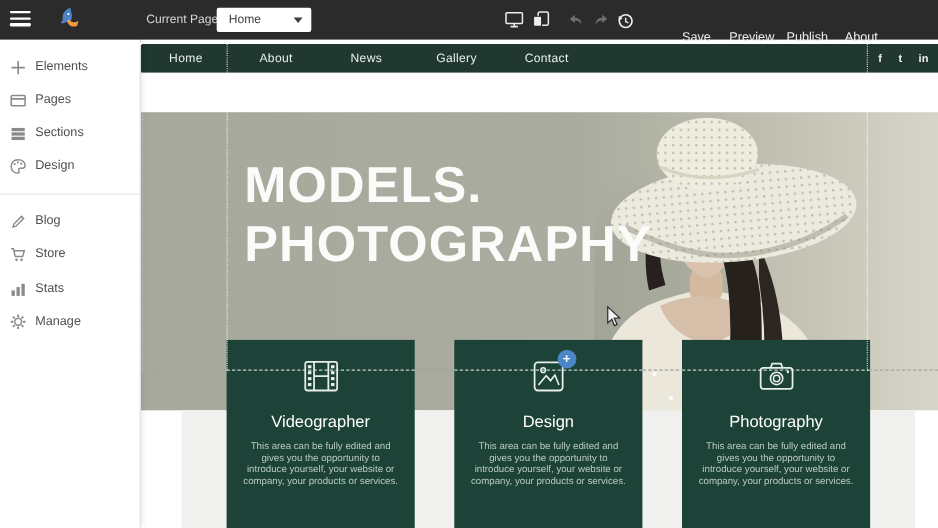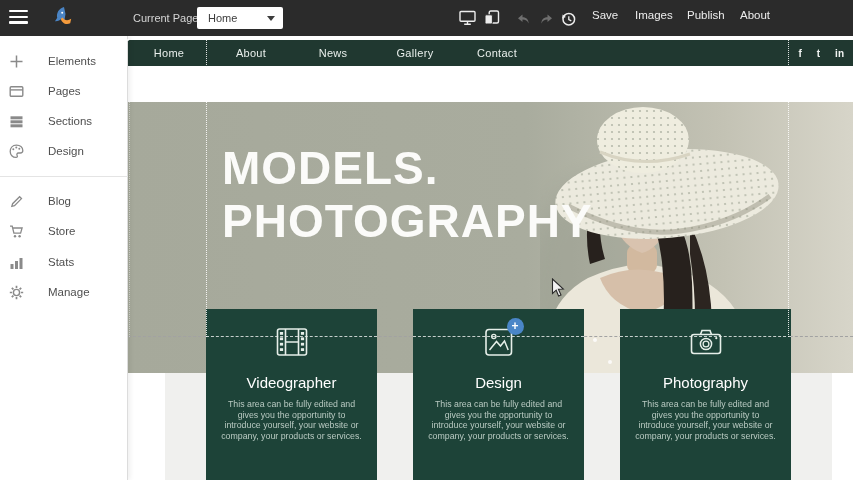--- a/index.html
+++ b/index.html
@@ -12,31 +12,31 @@
   .hamburger span { display:block; width:19px; height:2.4px; background:#fff; margin-bottom:3.2px; border-radius:1px; }
   .logo { position:absolute; left:52px; top:5px; display:flex; align-items:flex-start;flex-direction:column; }
   .brand-text { color:#fff; font-size:15.5px; font-weight:bold; letter-spacing:-0.2px; margin-left:3px; }
   .cp-label { position:absolute; left:133px; top:12px; color:#d6d6d6; font-size:11px; }
   .page-select { position:absolute; left:197px; top:7px; width:86px; height:22px; background:#fff; border-radius:2px;
                  display:flex; align-items:center; cursor:pointer; }
   .page-select .val { font-size:11px; color:#3c3c3c; padding-left:11px; flex:1; }
   .caret { width:0; height:0; border-left:4px solid transparent; border-right:4px solid transparent;
            border-top:5px solid #3c3c3c; margin-right:8px; }
   .tb-ic { position:absolute; cursor:pointer; }
-  .tb-txt { position:absolute; top:9px; color:#ececec; font-size:11.5px; cursor:pointer; }
+  .tb-txt { position:absolute; top:28px; color:#ececec; font-size:11.5px; cursor:pointer;margin-left:28px; }
   .upgrade-btn { position:absolute; left:786px; top:4px; width:66px; height:27px; background:#5e92c5; color:#fff;
                  font-size:10px; letter-spacing:.8px; border:none; border-radius:2px; display:flex;
                  align-items:center; justify-content:center; cursor:pointer; }
 
   
   .sidebar { position:absolute; left:0; top:36px; width:128px; height:444px; background:#fff;
              border-right:1px solid #dcdcdc; box-shadow:2px 0 5px rgba(0,0,0,.07); z-index:15; }
   .sb-item { position:absolute; left:0; width:128px; height:30px; display:flex; align-items:center; cursor:pointer; }
   .sb-item .ic { width:16px; margin-left:9px; display:flex; align-items:center; }
-  .sb-item .lb { margin-left:23px; font-size:11.5px; color:#4f4f4f; }
+  .sb-item .lb { margin-left:7px; font-size:11.5px; color:#4f4f4f; }
   .sb-div { position:absolute; left:0; top:140px; width:128px; border-top:1px solid #e4e4e4; }
 
   
   .canvas-bg { position:absolute; left:128px; top:36px; width:725px; height:444px; background:#fff; }
   .site-nav { position:absolute; left:128px; top:40px; width:725px; height:26px; background:#203830;
               display:flex; align-items:center; z-index:2; }
   .nav-item { width:82px; text-align:center; color:#e9efec; font-size:11px; letter-spacing:.3px; cursor:pointer; }
   .nav-social { position:absolute; right:9px; top:0; height:26px; display:flex; align-items:center; gap:15px; }
   .soc { color:#f2f5f3; font-size:10px; font-weight:bold; cursor:pointer; }
 
@@ -121,21 +121,21 @@
     </span>
     <span class="tb-ic" style="left:560px;top:11px">
       <svg width="17" height="16" viewBox="0 0 17 16">
         <circle cx="8.8" cy="8.2" r="5.8" fill="none" stroke="#ededed" stroke-width="1.5"></circle>
         <path d="M8.8 5.2 V8.6 l2.5 1.3" stroke="#ededed" stroke-width="1.3" fill="none"></path>
         <path d="M2.6 3.4 L2.2 7.6 L5.9 5.9 Z" fill="#ededed"></path>
       </svg>
     </span>
 
     <span class="tb-txt" style="left:592px">Save</span>
-    <span class="tb-txt" style="left:635px">Images</span>
+    <span class="tb-txt" style="left:635px">Preview</span>
     <span class="tb-txt" style="left:687px">Publish</span>
     <span class="tb-txt" style="left:740px">About</span>
   </div>
 
   <div class="sidebar">
     <div class="sb-item" style="top:10px">
       <span class="ic">
         <svg width="15" height="15" viewBox="0 0 15 15">
             <path d="M7.5 1.5 V13.5 M1.5 7.5 H13.5" stroke="#8a8a8a" stroke-width="1.5"></path>
           </svg>

